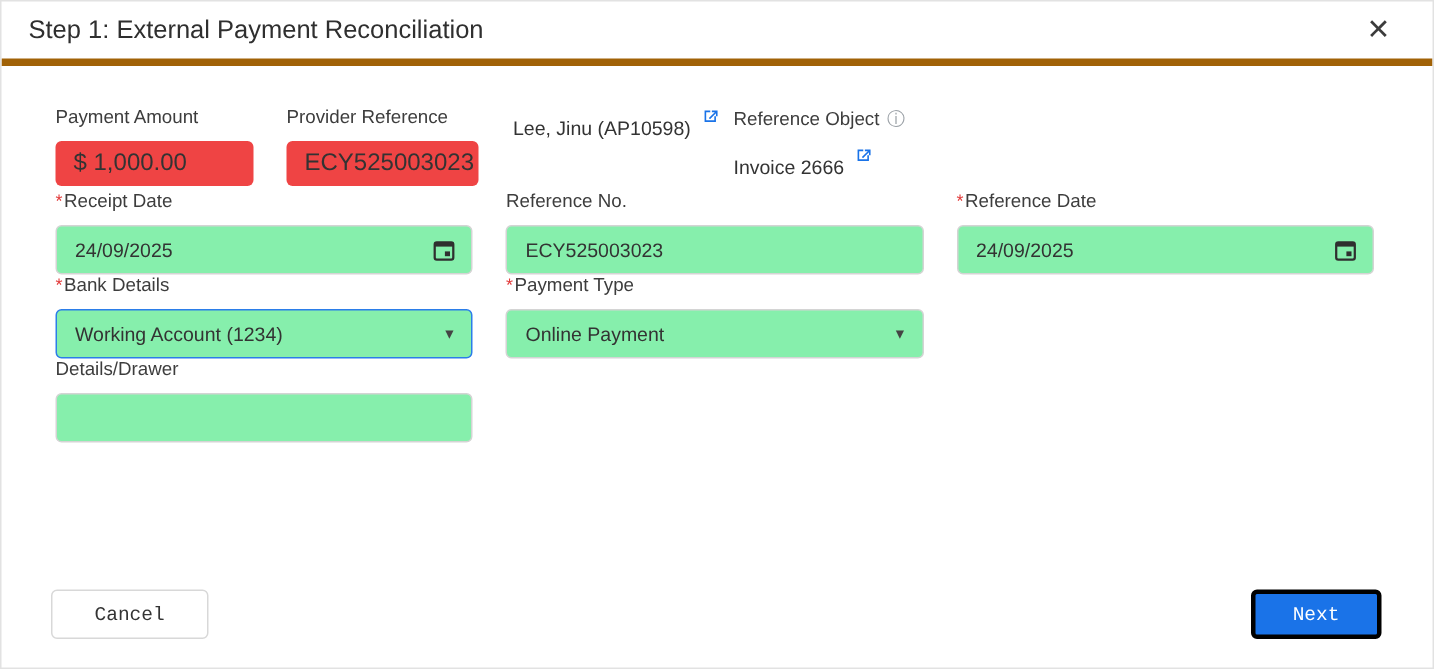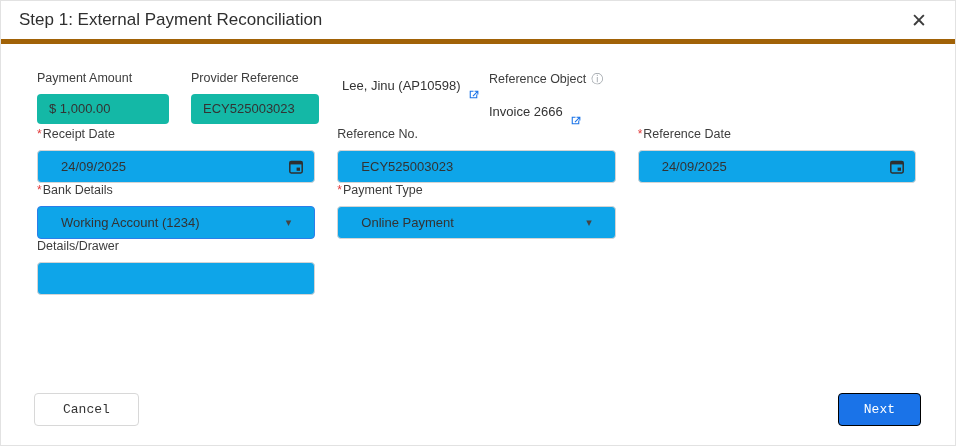--- a/index.html
+++ b/index.html
@@ -42,32 +42,32 @@
   .info-col2 { width:151px; }
   .info-col3 { width:147px; }
   .info-col4 { flex:1; }
   .field-label {
     font-size:12.5px; color:#3d3d3d;
     display:block; margin-bottom:9px;
     white-space:nowrap;
   }
   .required-marker { color:#e23b3b; margin-right:1px; font-size:12px; }
   .readonly-box {
-    background:#14b8a6;
+    background:#ef4444;
     border-radius:4px;
     height:30px; line-height:30px;
     padding:0 12px;
-    font-size:13px; color:#333;
+    font-size:16px; color:#333;
     width:132px;
   }
   .readonly-box.w2 { width:128px; }
   .plain-value {
     height:30px; line-height:30px;
     font-size:13px; color:#333;
-    display:flex; align-items:flex-end; gap:6px;
+    display:flex; align-items:flex-start; gap:6px;
   }
   .ext-link {
     display:inline-flex; align-items:center;
     color:#1a73e8; cursor:pointer;
     background:none; border:none; padding:0;
   }
   .info-icon {
     color:#9aa0a6; font-size:12px; margin-left:5px;
     font-style:normal; cursor:default;
   }
@@ -76,22 +76,22 @@
   .form-grid {
     display:grid;
     grid-template-columns:repeat(3, 1fr);
     column-gap:22px;
   }
   .text-input, .select-box {
     width:100%; height:33px;
     border:1px solid #d4d4d4;
     border-radius:4px;
     font-size:13px; color:#333;
-    padding:0 23px;
-    background:#0ea5e9;
+    padding:0 12px;
+    background:#86efac;
     font-family:"Liberation Sans", sans-serif;
     outline:none;
   }
   .input-wrap { position:relative; }
   .input-wrap .text-input { padding-right:36px; }
   .cal-icon {
     position:absolute; right:11px; top:50%;
     transform:translateY(-50%);
     width:16px; height:16px; color:#2f2f2f;
     cursor:pointer; display:flex;
@@ -114,21 +114,21 @@
     font-size:13px; cursor:pointer;
     font-family:Liberation Mono, monospace;
   }
   .btn-cancel {
     background:#fff; color:#333;
     border:1px solid #d8d8d8;
     padding:0 28px;
   }
   .btn-next {
     background:#1a73e8; color:#fff;
-    border:1px solid #000000;
+    border:3px solid #000000;
     padding:0 25px;
   }
 </style>
 </head>
 <body>
 
 <div class="modal">
 
   <div class="modal-header">
     <div class="modal-title">Step 1: External Payment Reconciliation</div>

